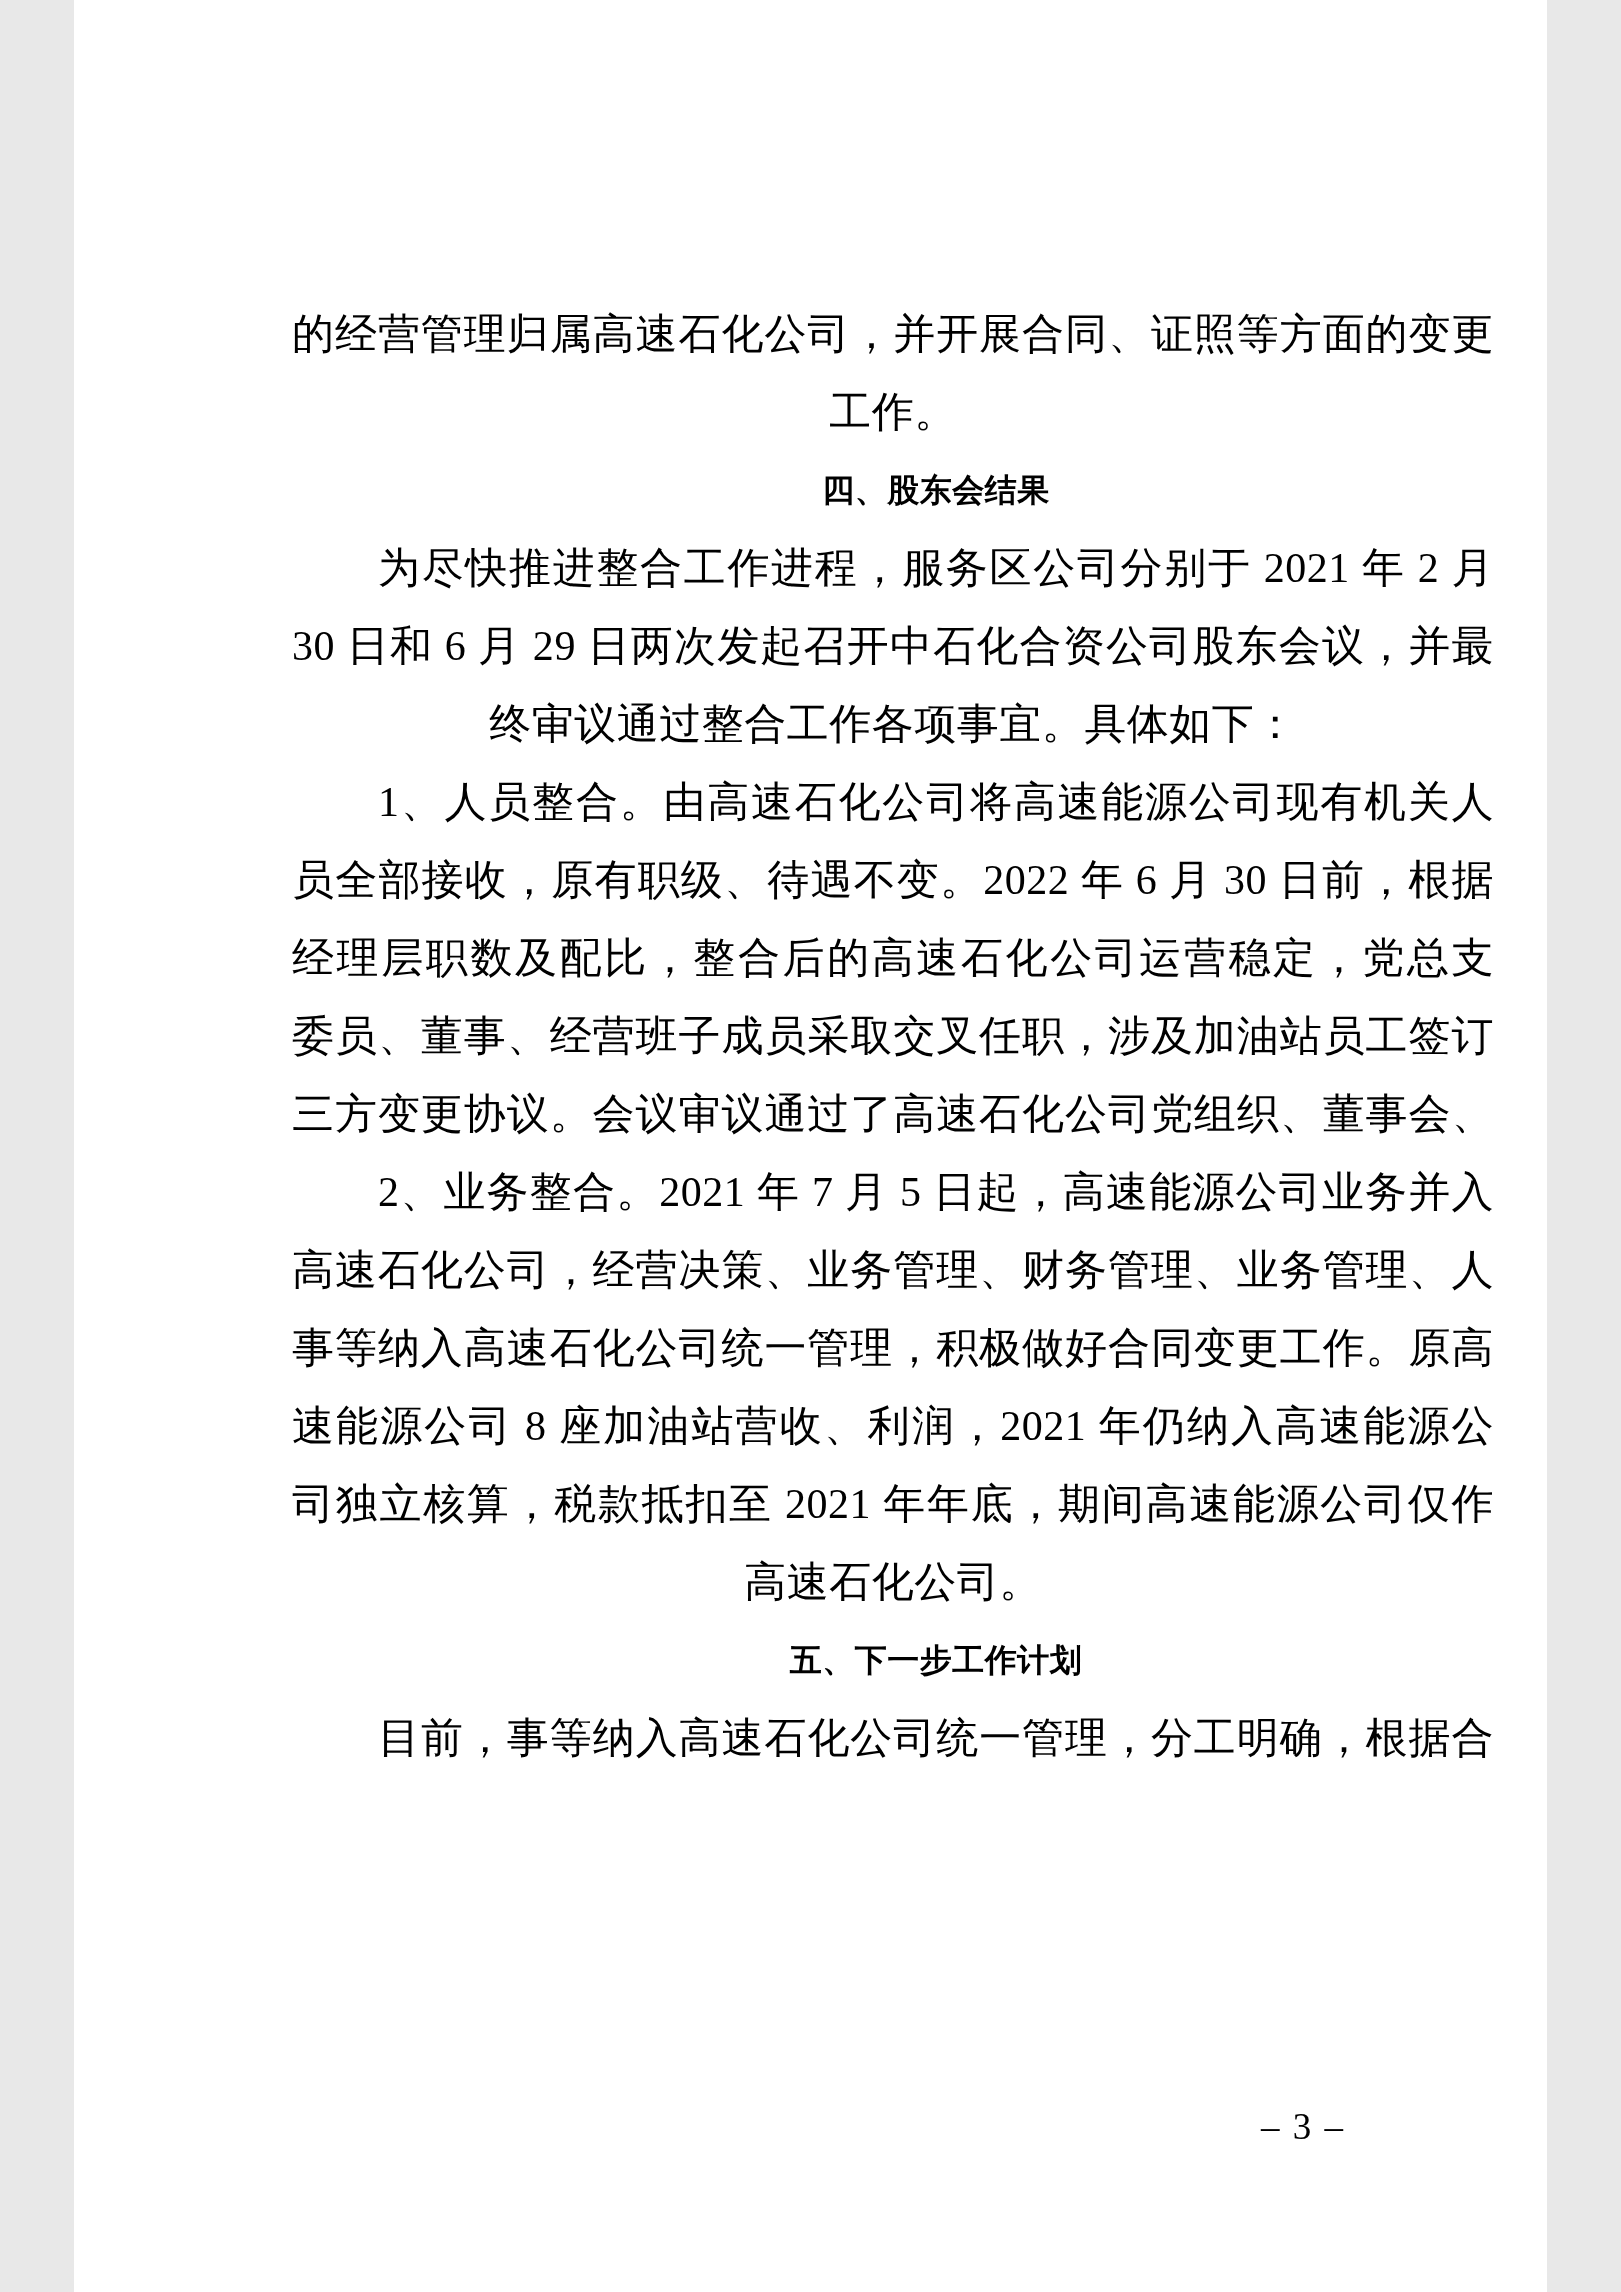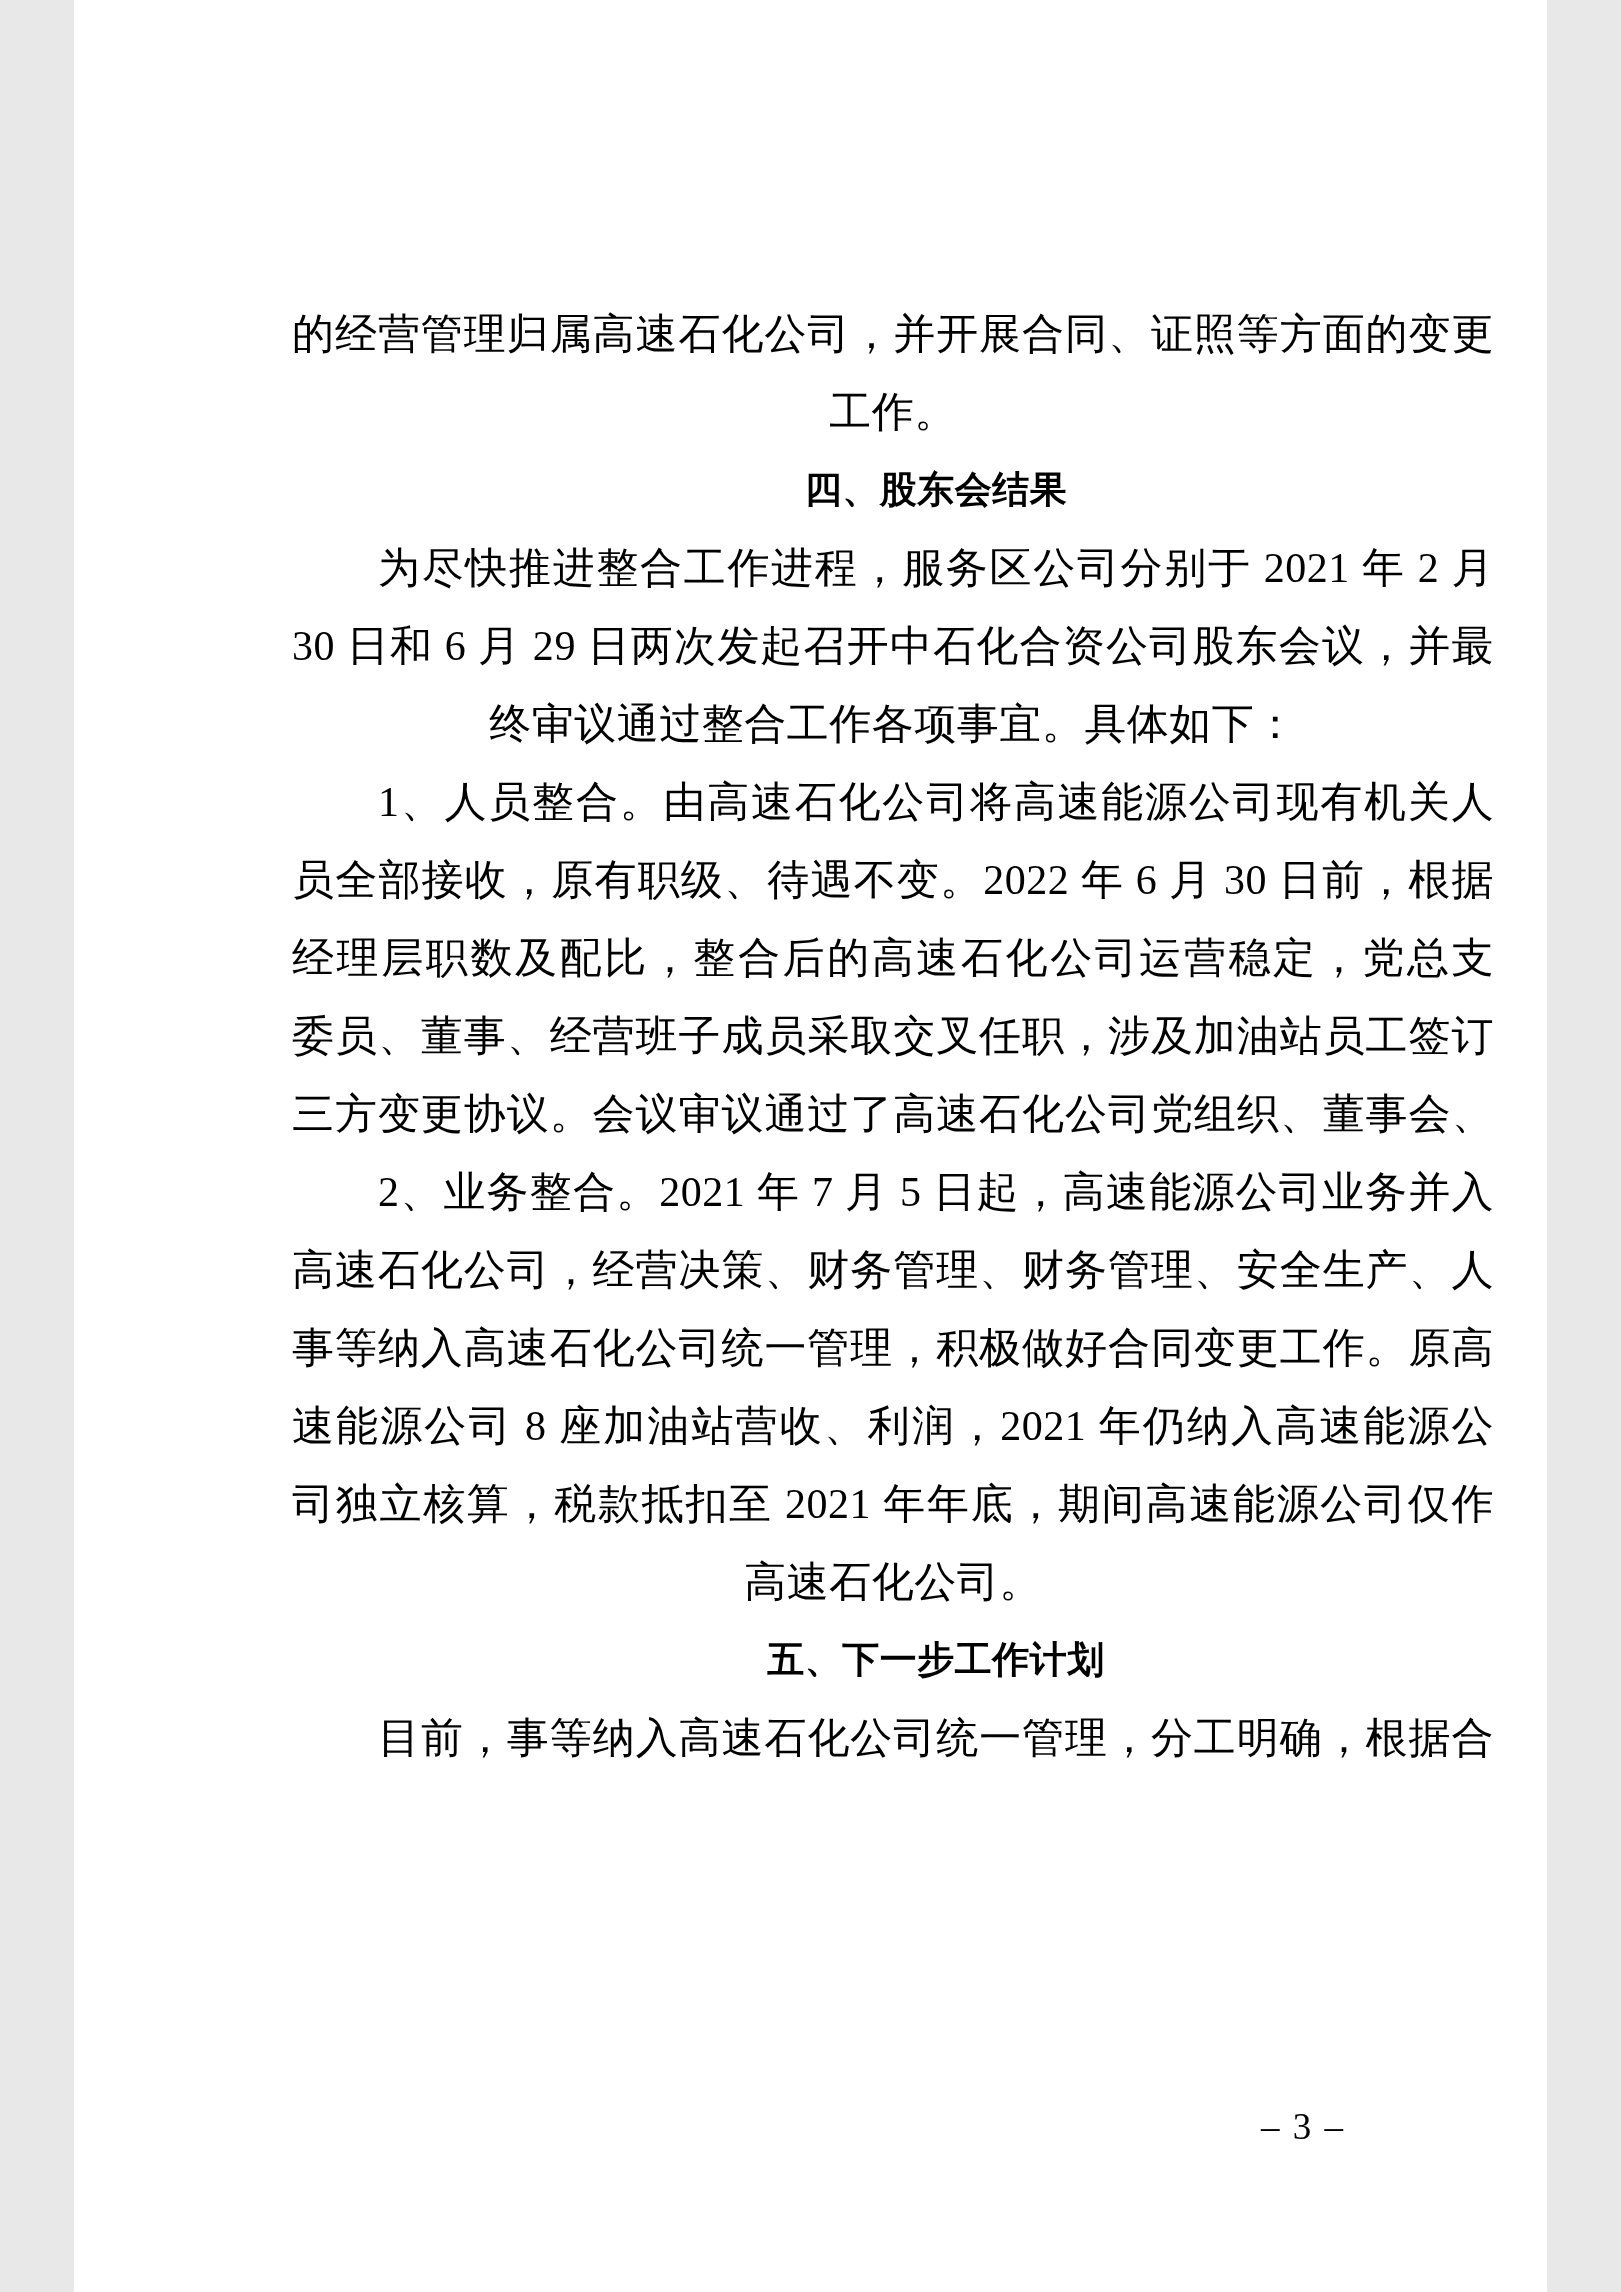--- a/index.html
+++ b/index.html
@@ -36,21 +36,21 @@
   .line.fill {
     text-align: justify;
     text-align-last: justify;
   }
   .line.indent {
     padding-left: 86px;
   }
   .line.heading {
     font-family: "Liberation Sans", "DejaVu Sans", sans-serif;
     font-weight: 700;
-    font-size: 37px;
+    font-size: 32px;
   }
   .footer {
     position: absolute;
     top: 2105px;
     right: 202px;
     font-size: 37px;
     line-height: 43px;
     font-family: "Liberation Serif", "DejaVu Serif", serif;
     letter-spacing: 2px;
   }
@@ -65,21 +65,21 @@
       <div class="line heading indent">四、股东会结果</div>
       <div class="line indent fill">为尽快推进整合工作进程，服务区公司分别于 2021 年 2 月</div>
       <div class="line fill">30 日和 6 月 29 日两次发起召开中石化合资公司股东会议，并最</div>
       <div class="line">终审议通过整合工作各项事宜。具体如下：</div>
       <div class="line indent fill">1、人员整合。由高速石化公司将高速能源公司现有机关人</div>
       <div class="line fill">员全部接收，原有职级、待遇不变。2022 年 6 月 30 日前，根据</div>
       <div class="line fill">经理层职数及配比，整合后的高速石化公司运营稳定，党总支</div>
       <div class="line fill">委员、董事、经营班子成员采取交叉任职，涉及加油站员工签订</div>
       <div class="line fill">三方变更协议。会议审议通过了高速石化公司党组织、董事会、</div>
       <div class="line indent fill">2、业务整合。2021 年 7 月 5 日起，高速能源公司业务并入</div>
-      <div class="line fill">高速石化公司，经营决策、财务管理、财务管理、安全生产、人</div>
+      <div class="line fill">高速石化公司，经营决策、业务管理、财务管理、业务管理、人</div>
       <div class="line fill">事等纳入高速石化公司统一管理，积极做好合同变更工作。原高</div>
       <div class="line fill">速能源公司 8 座加油站营收、利润，2021 年仍纳入高速能源公</div>
       <div class="line fill">司独立核算，税款抵扣至 2021 年年底，期间高速能源公司仅作</div>
       <div class="line">高速石化公司。</div>
       <div class="line heading indent">五、下一步工作计划</div>
       <div class="line indent fill">目前，事等纳入高速石化公司统一管理，分工明确，根据合</div>
     </main>
   <div class="footer">– 3 –</div>
 </div>
 

